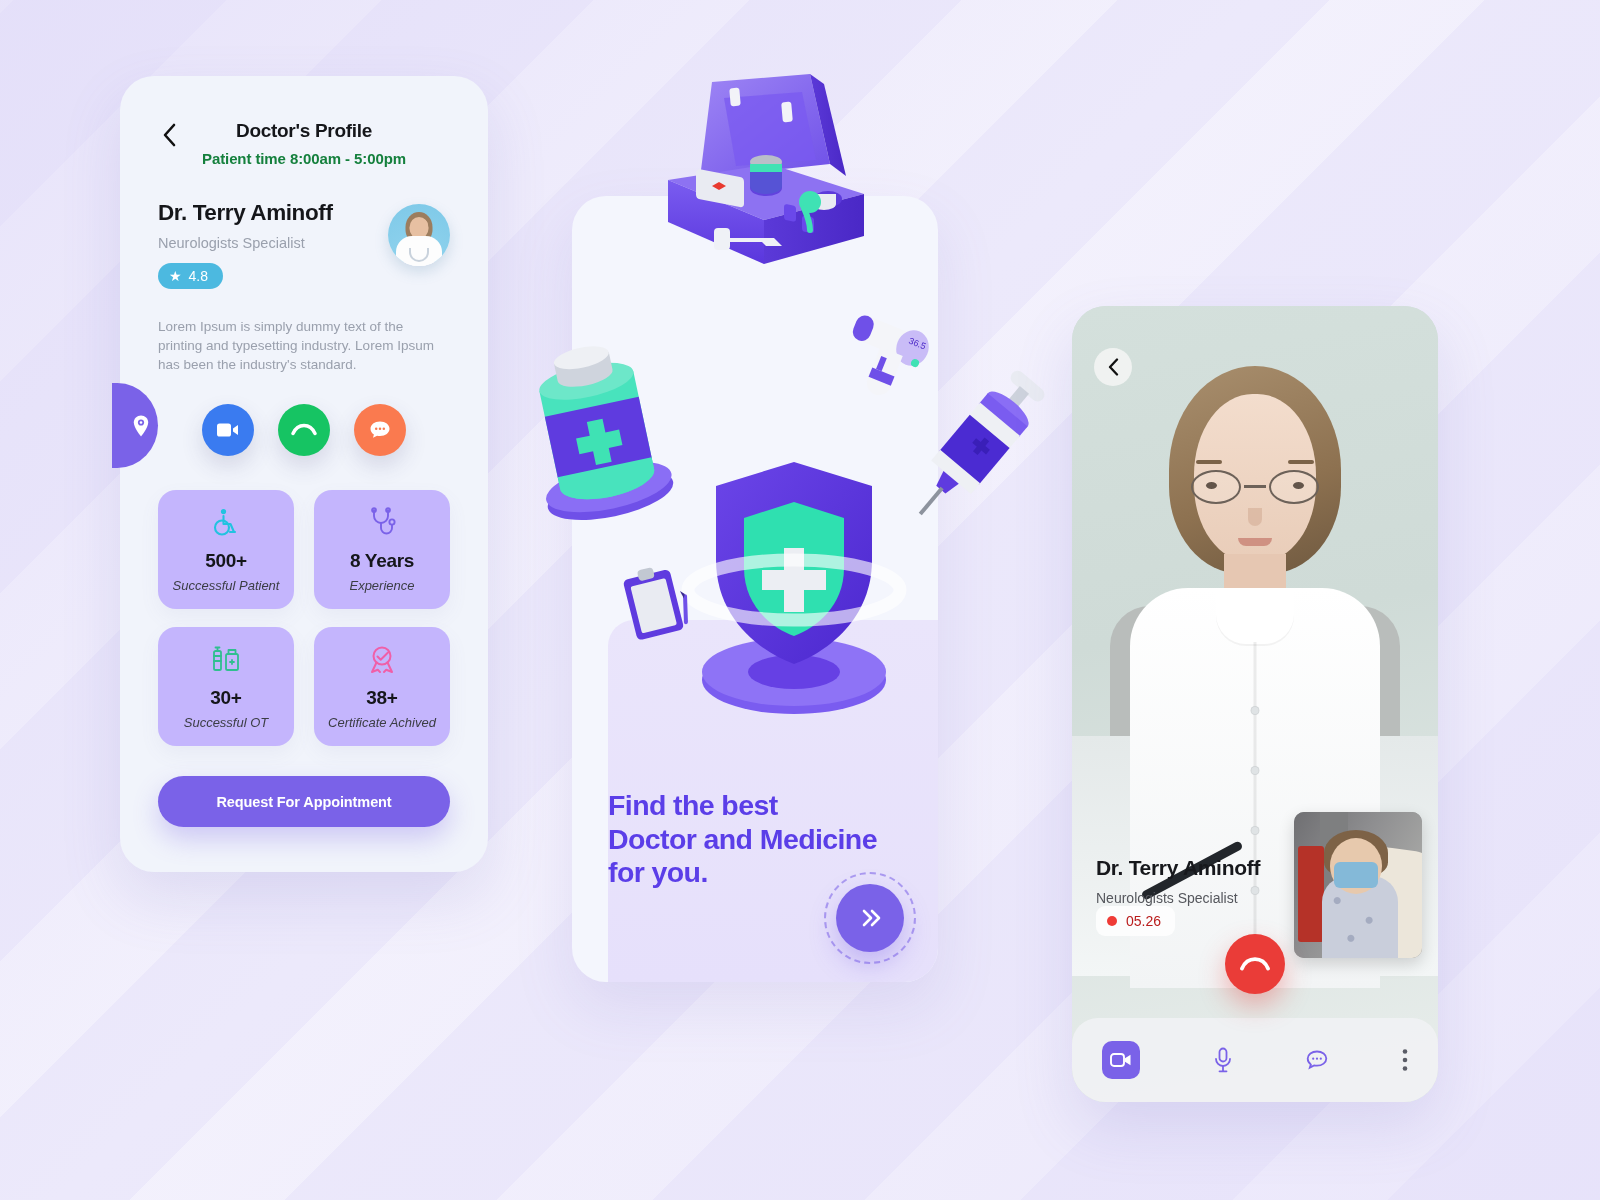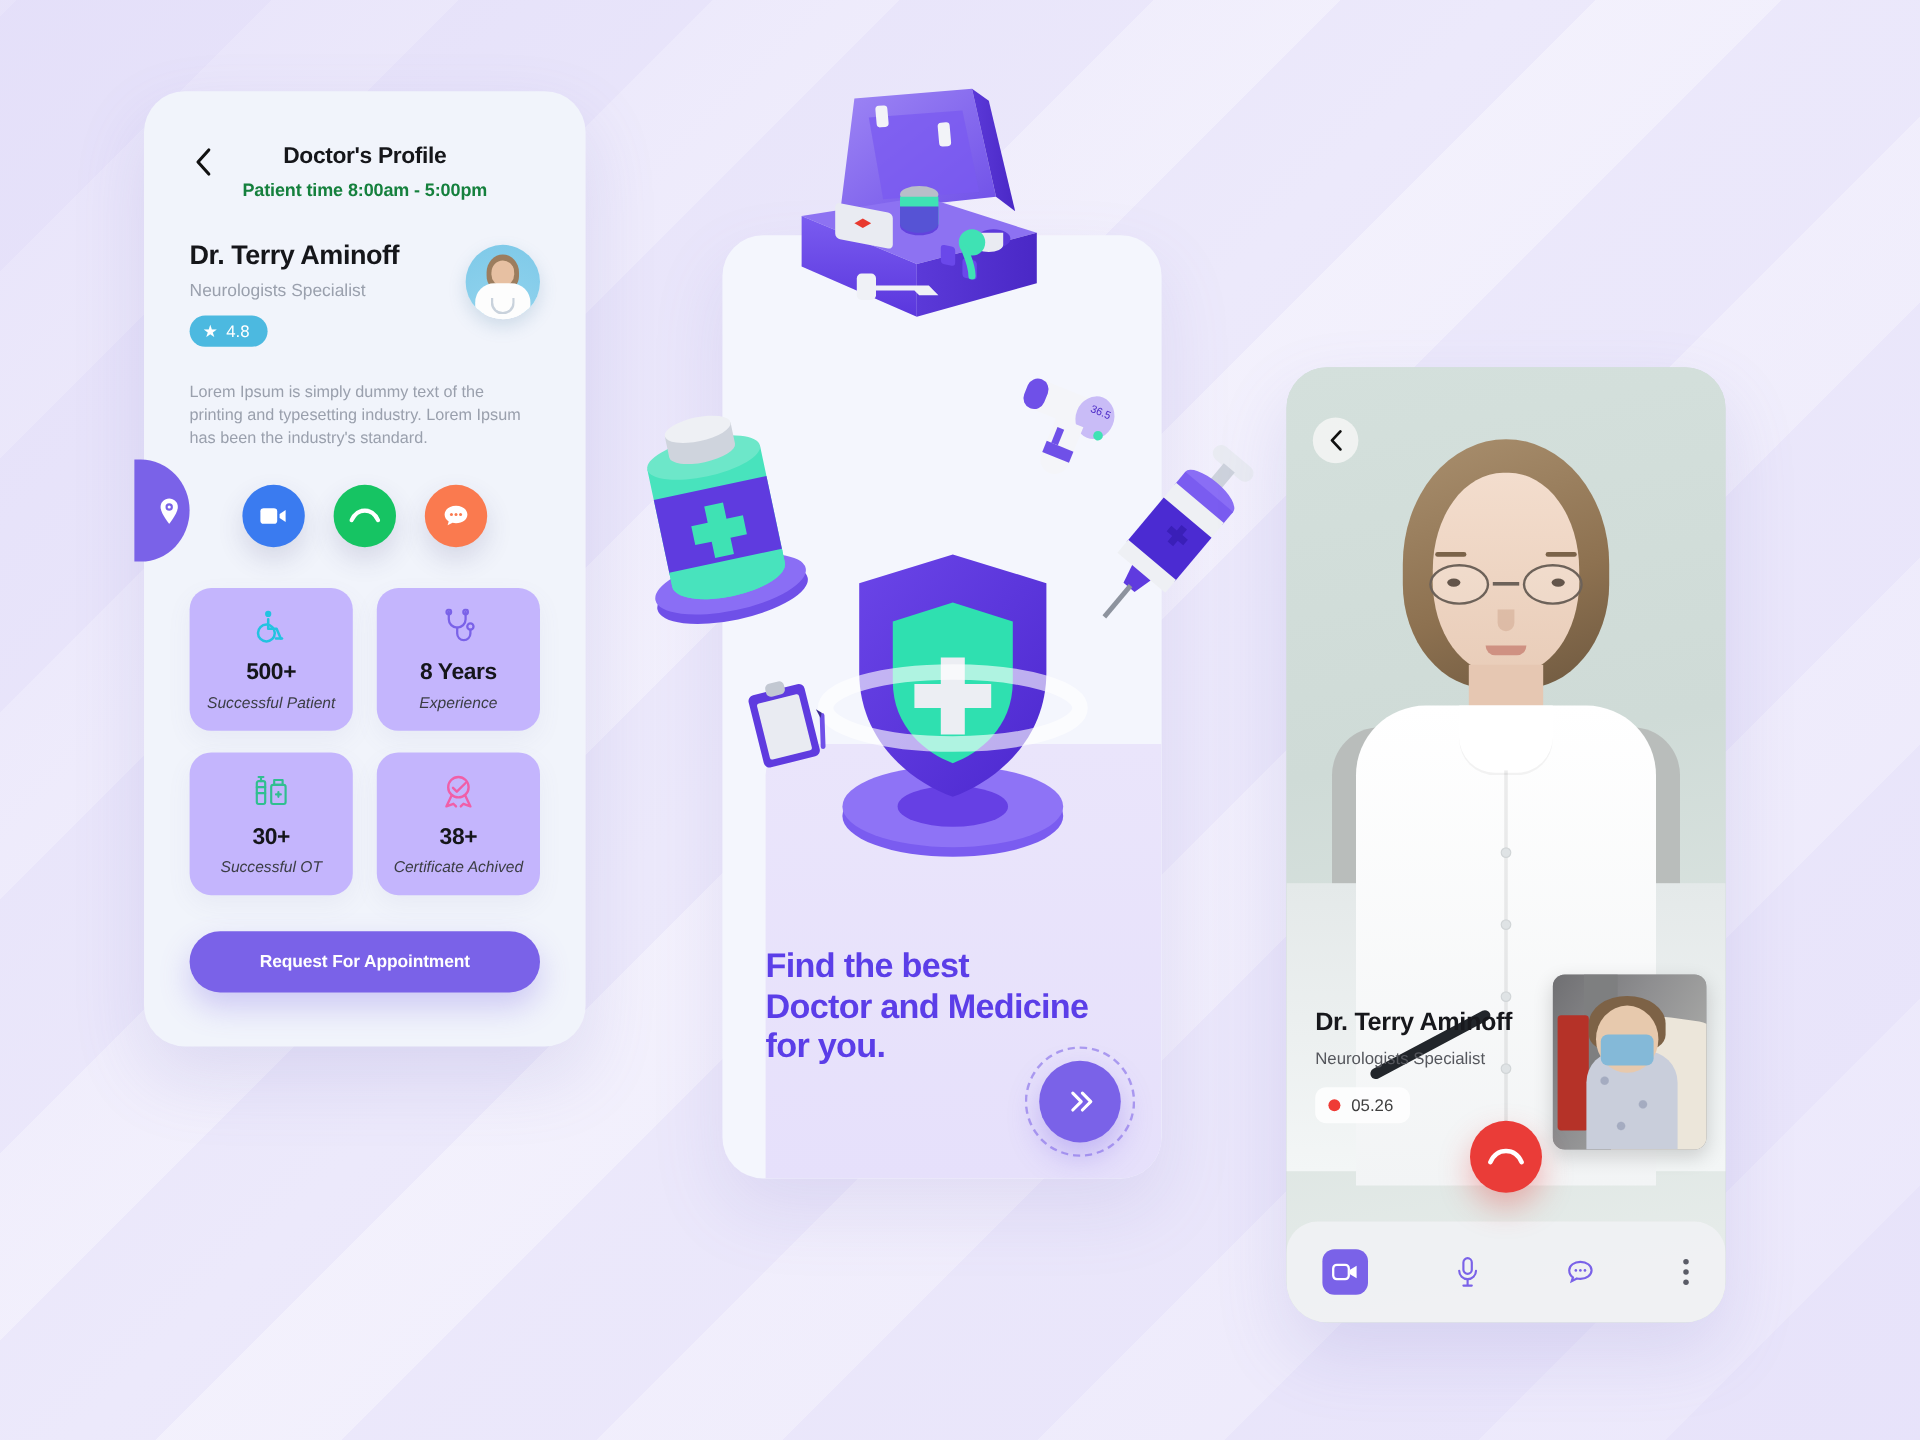--- a/index.html
+++ b/index.html
@@ -173,21 +173,21 @@
     background: #7a62e8;
     border-radius: 0 44px 44px 0 / 0 46px 46px 0;
     display: flex; align-items: center; justify-content: flex-end;
     padding-right: 7px;
     cursor: pointer;
     z-index: 3;
   }
 
   
   #phone-onboarding {
-    left: 602px; top: 196px;
+    left: 572px; top: 196px;
     width: 366px; height: 786px;
     background: #f4f6fd;
     box-shadow: 0 26px 60px rgba(120,110,190,0.13);
   }
   .ob-panel {
     position: absolute; left: 36px; right: 0; top: 424px; bottom: 0;
     background: linear-gradient(180deg, #eae5fb 0%, #e6e0fb 100%);
     border-radius: 26px 0 0 0;
   }
   .ob-heading {
@@ -316,24 +316,24 @@
                 radial-gradient(circle at 62% 54%, rgba(120,130,160,.45) 0 3px, transparent 4px),
                 radial-gradient(circle at 38% 76%, rgba(120,130,160,.45) 0 3px, transparent 4px);}
   .pip-head {position:absolute; left:36px; top:26px; width:52px;height:56px;border-radius:50%;background:#e7c9ad;}
   .pip-hair {position:absolute; left:30px; top:18px; width:64px;height:46px;border-radius:50% 50% 30% 30%;background:#7d6246;}
   .pip-mask {position:absolute; left:40px; top:50px; width:44px;height:26px;border-radius:6px;background:#84b9d8;}
 
   .call-info { position: absolute; left: 24px; bottom: 166px; }
   .call-name { font-size: 21px; font-weight: 700; color: #17181c; letter-spacing:-0.3px; }
   .call-role { margin-top: 10px; font-size: 14px; color: #55575d; }
   .call-timer {
-    margin-top: 16px; display: inline-flex; align-items: center; gap: 9px;
+    margin-top: 0; display: inline-flex; align-items: center; gap: 9px;
     background: rgba(255,255,255,0.80); border-radius: 9px;
     padding: 7px 14px 7px 11px;
-    font-size: 14px; color: #404040; font-weight: 500;
+    font-size: 14px; color: #b91c1c; font-weight: 500;
   }
   .rec-dot { width: 10px; height: 10px; border-radius: 50%; background: #ef3b36; }
   .call-end {
     position: absolute; left: 50%; transform: translateX(-50%);
     bottom: 108px;
     width: 60px; height: 60px; border-radius: 50%;
     background: #ea3c38;
     display: flex; align-items: center; justify-content: center;
     cursor: pointer;
     box-shadow: 0 12px 26px rgba(234,60,56,0.35);

